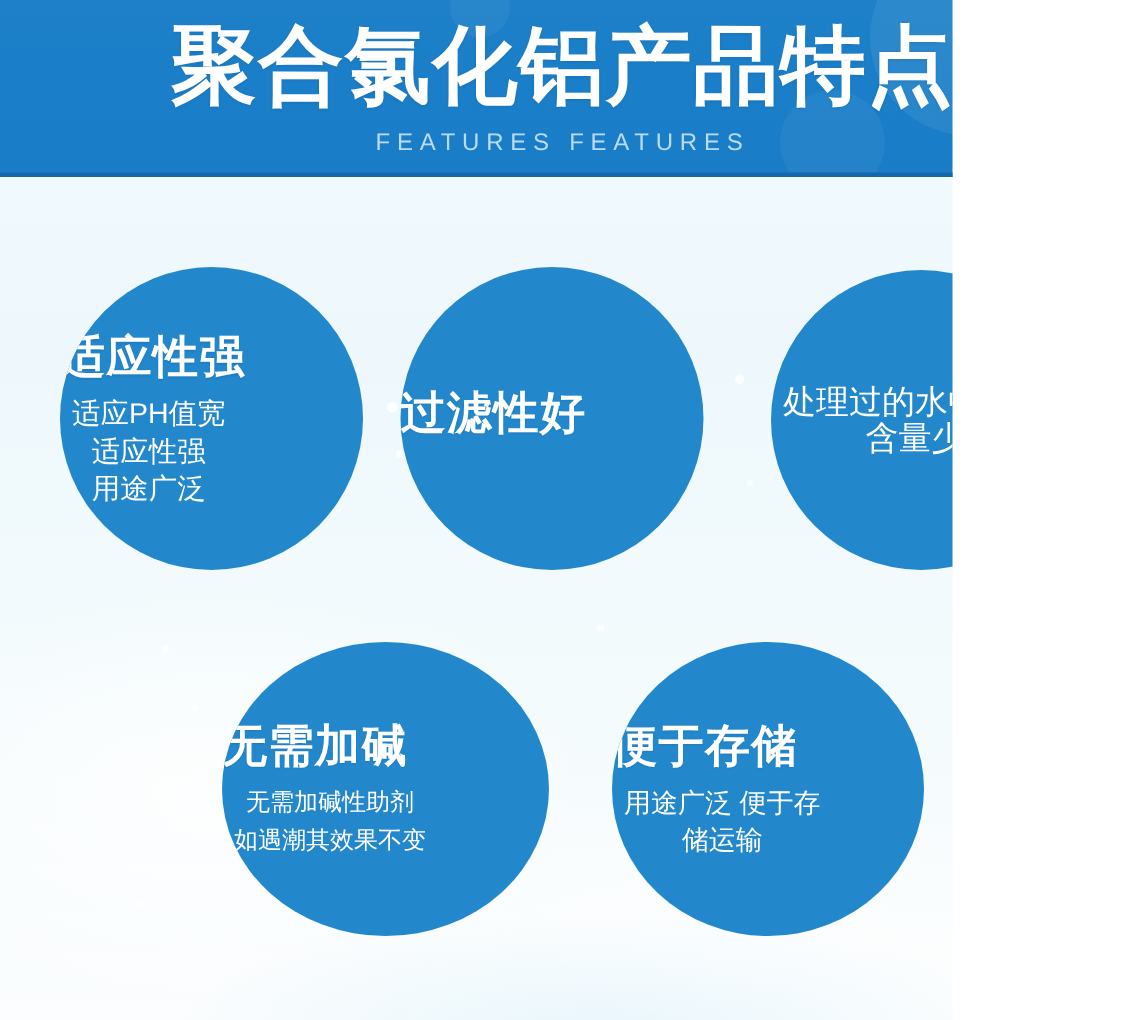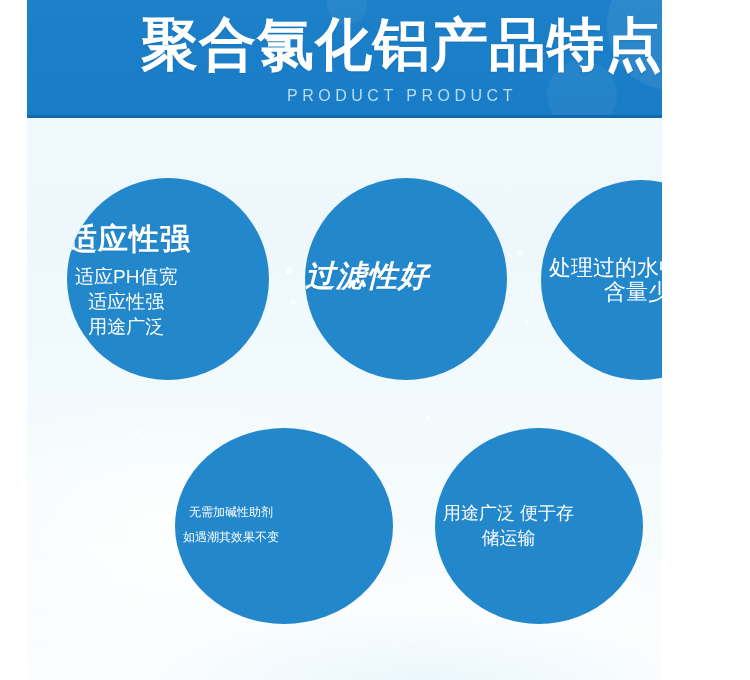--- a/index.html
+++ b/index.html
@@ -13,21 +13,20 @@
     font-family: "Liberation Sans", "DejaVu Sans", sans-serif;
     background: #ffffff;
   }
 
   .page {
     position: relative;
     width: 635px;
     height: 680px;
     overflow: hidden;
     background: linear-gradient(180deg, #f2fafd 0%, #eef8fc 35%, #f4fbfd 70%, #fbfdfe 100%);
-    margin-left: 27px;
   }
 
   
   .header {
     position: absolute;
     left: 0;
     top: 0;
     width: 750px;
     height: 118px;
     background: linear-gradient(180deg, #1d80c9 0%, #1a7ec8 55%, #1a7cc6 100%);
@@ -132,41 +131,41 @@
   .bubble-body {
     font-size: 19px;
     line-height: 25px;
     font-weight: normal;
     white-space: pre-line;
     padding: 0 8px;
   }
 
   
   #bubble-1 { left: 40px;  top: 178px; width: 202px; height: 202px; }
-  #bubble-2 { left: 278px; top: 178px; width: 202px; height: 202px; font-style: italic; }
+  #bubble-2 { left: 267px; top: 178px; width: 202px; height: 202px; }
   #bubble-3 { left: 514px; top: 180px; width: 200px; height: 200px; }
   
   #bubble-4 { left: 148px; top: 428px; width: 218px; height: 196px; }
   #bubble-5 { left: 408px; top: 428px; width: 208px; height: 196px; }
 
   #bubble-3 .bubble-body { font-size: 22px; line-height: 24px; }
-  #bubble-4 .bubble-body { font-size: 12px; line-height: 25px; font-family: Liberation Mono, monospace; }
+  #bubble-4 .bubble-body { font-size: 16px; line-height: 25px; }
   #bubble-5 .bubble-body { font-size: 18px; line-height: 25px; }
 </style>
 </head>
 <body>
 
 <div class="page">
 
   <div class="header">
     <span class="header-glow hg1"></span>
     <span class="header-glow hg2"></span>
     <span class="header-glow hg3"></span>
     <div class="main-title">聚合氯化铝产品特点</div>
-    <div class="sub-title">PRODUCT PRODUCT</div>
+    <div class="sub-title">FEATURES FEATURES</div>
   </div>
 
   <span class="wash wash-a"></span>
   <span class="wash wash-b"></span>
   <span class="wash wash-c"></span>
 
   <span class="speck" style="left:258px; top:268px; width:7px; height:7px; opacity:0.9;"></span>
   <span class="speck" style="left:264px; top:300px; width:5px; height:5px; opacity:0.8;"></span>
   <span class="speck" style="left:490px; top:250px; width:6px; height:6px; opacity:0.75;"></span>
   <span class="speck" style="left:498px; top:320px; width:4px; height:4px; opacity:0.7;"></span>
@@ -187,22 +186,24 @@
   <div class="bubble" id="bubble-2">
     <div class="bubble-title">过滤性好</div>
   </div>
 
   <div class="bubble" id="bubble-3">
     <div class="bubble-body">处理过的水中盐分
 含量少</div>
   </div>
 
   <div class="bubble" id="bubble-4">
+    <div class="bubble-title">无需加碱</div>
     <div class="bubble-body">无需加碱性助剂
 如遇潮其效果不变</div>
   </div>
 
   <div class="bubble" id="bubble-5">
+    <div class="bubble-title">便于存储</div>
     <div class="bubble-body">用途广泛 便于存
 储运输</div>
   </div>
 
 </div>
 
 </body></html>

